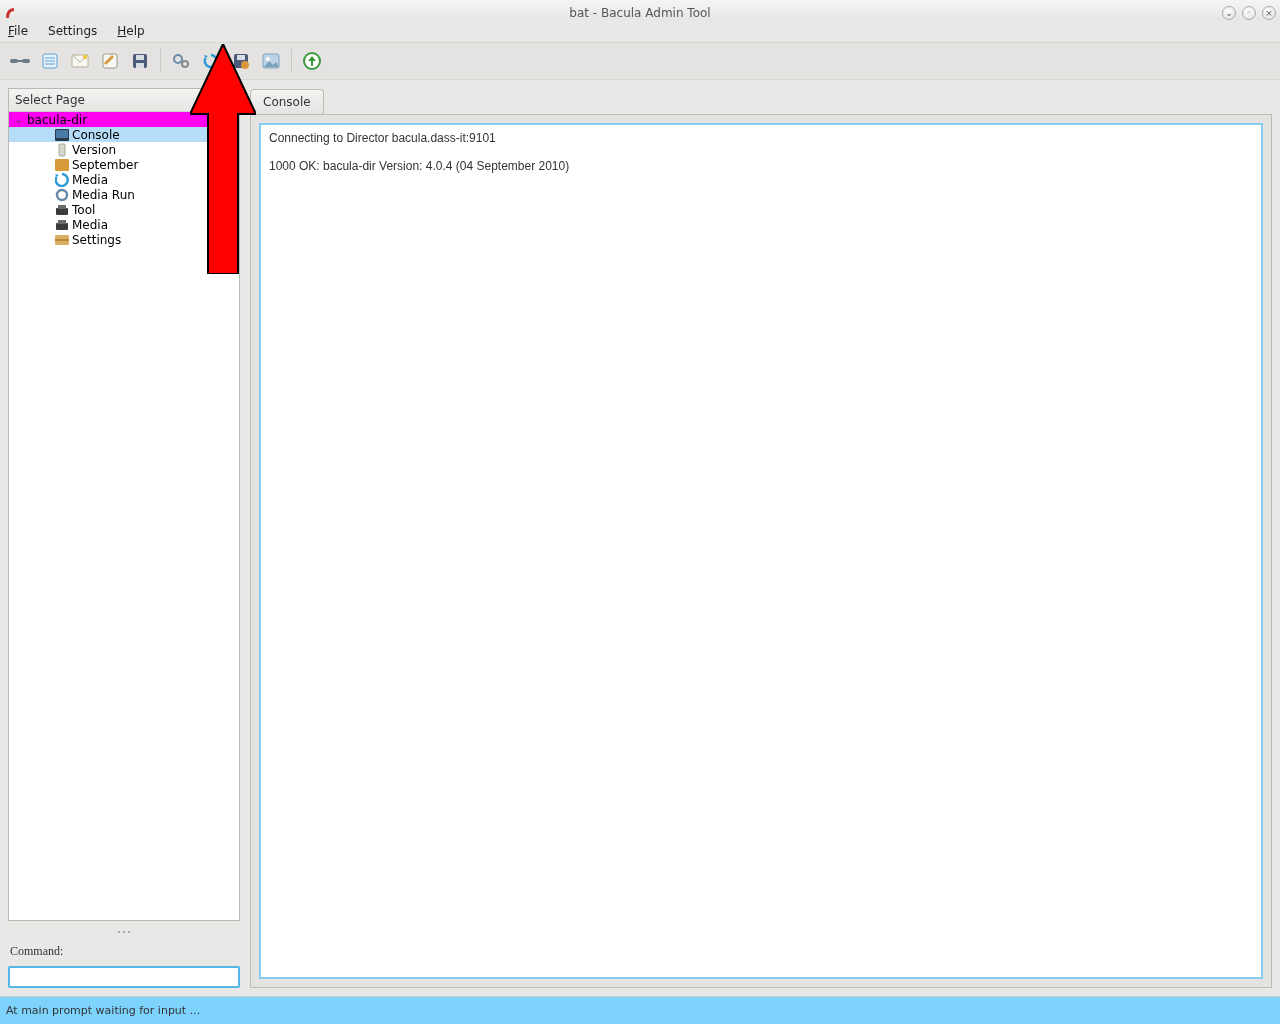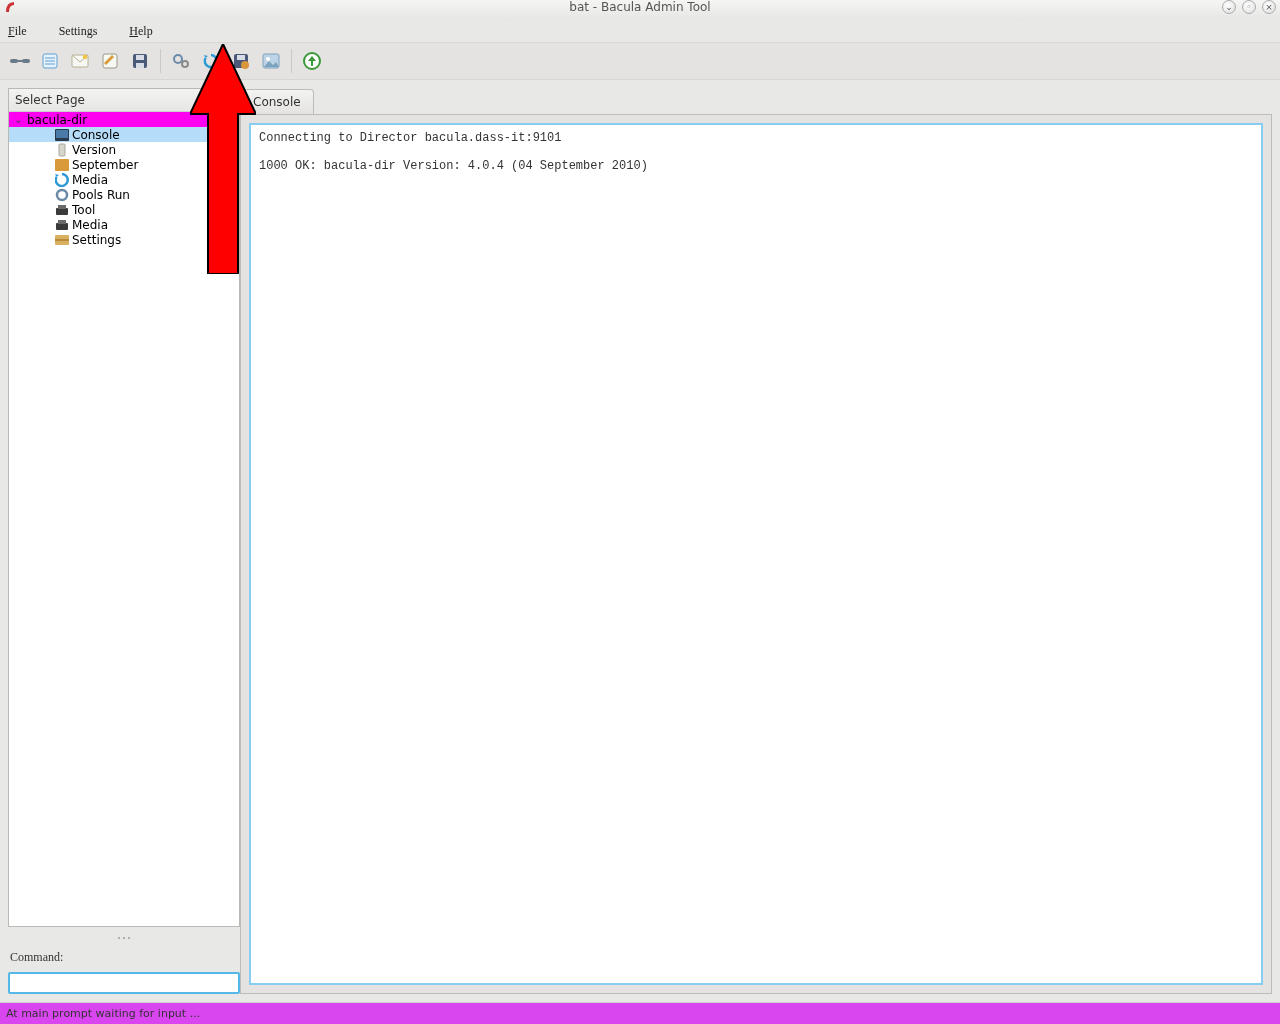--- a/index.html
+++ b/index.html
@@ -12,21 +12,21 @@
   overflow: hidden;
   display: flex;
   flex-direction: column;
 }
 
 
 .titlebar {
   height: 20px;
   background: linear-gradient(to bottom, #f5f5f3, #e6e6e4);
   display: flex;
-  align-items: flex-start;
+  align-items: flex-end;
   padding: 0 4px;
   position: relative;
 }
 .titlebar .title {
   position: absolute;
   left: 50%;
   transform: translateX(-50%);
   color: #555;
   font-size: 12px;
 }
@@ -48,23 +48,22 @@
   width: 14px; height: 14px;
   display:flex; align-items:center; justify-content:center;
 }
 
 
 .menubar {
   height: 22px;
   display: flex;
   align-items: center;
   padding: 0 8px;
-  gap: 32px;
+  gap: 20px;
   background: #e8e8e6;
-  font-family: Liberation Serif, serif;
 }
 .menubar span { color: #222; cursor: default; }
 .menubar .ul { text-decoration: underline; }
 
 
 .toolbar {
   height: 38px;
   display: flex;
   align-items: center;
   padding: 0 6px;
@@ -82,20 +81,21 @@
   width: 1px; height: 24px;
   background: #c9c9c6;
   margin: 0 4px;
 }
 
 
 .main {
   flex: 1;
   display: flex;
   padding: 8px;
+  gap: 10px;
   min-height: 0;
 }
 
 
 .leftpanel {
   width: 232px;
   display: flex;
   flex-direction: column;
   gap: 6px;
 }
@@ -183,34 +183,34 @@
   background: #e4e3e1;
   padding: 8px;
   min-height: 0;
   display:flex;
 }
 .console {
   flex:1;
   background: #fff;
   border: 2px solid #86cdf1;
   padding: 6px 8px;
-  font-family: Liberation Mono, monospace;
+  font-family: Liberation Sans, sans-serif;
   font-size: 12px;
   color: #333;
   white-space: pre;
   overflow: auto;
 }
 
 
 .statusbar {
-  height: 22px;
+  height: 28px;
   display: flex;
   align-items: center;
   padding: 0 6px;
-  background: #d946ef;
+  background: #7dd3fc;
   border-top: 1px solid #cfcfcc;
   font-size: 11px;
   color: #333;
 }
 
 
 .splitterdots {
   height: 10px;
   display: flex;
   align-items: center;
@@ -380,21 +380,21 @@
           <span>Media</span>
         </div>
         <div class="treerow">
           <span class="indent"></span>
             <span class="twisty"></span>
           <span class="ticon">
               <svg width="14" height="14" viewBox="0 0 14 14">
                 <circle cx="7" cy="7" r="5" fill="none" stroke="#6b8aa8" stroke-width="2.5"></circle>
               </svg>
             </span>
-          <span>Pools Run</span>
+          <span>Media Run</span>
         </div>
         <div class="treerow">
           <span class="indent"></span>
             <span class="twisty"></span>
           <span class="ticon">
               <svg width="14" height="12" viewBox="0 0 14 12">
                 <rect x="1" y="4" width="12" height="7" rx="1" fill="#3a3a3a"></rect>
                 <rect x="3" y="1" width="8" height="4" fill="#6a6a6a"></rect>
               </svg>
             </span>

